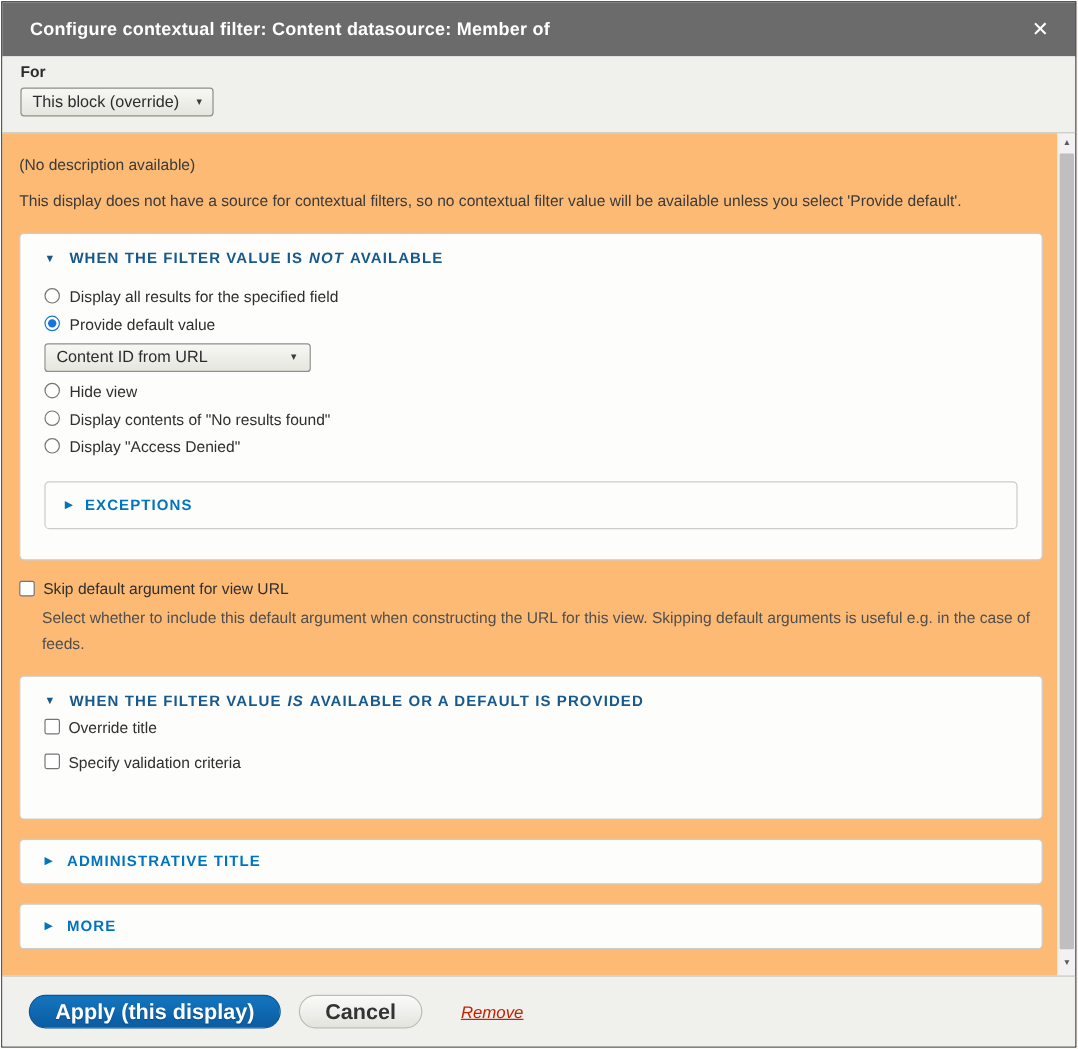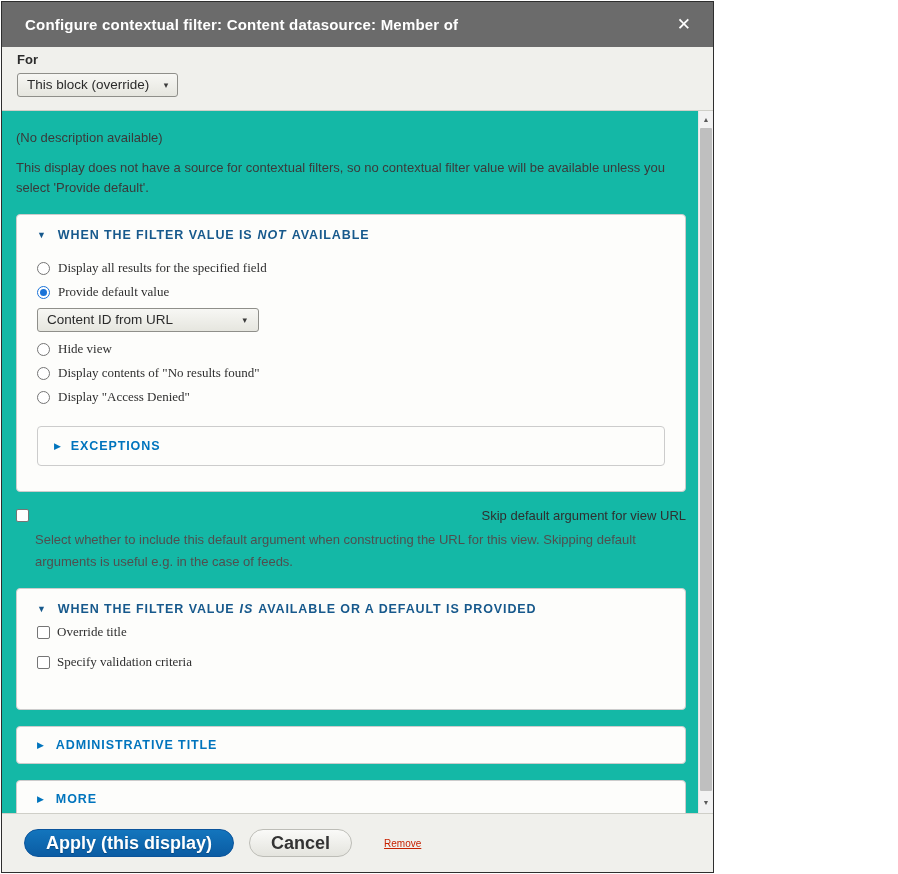--- a/index.html
+++ b/index.html
@@ -4,21 +4,21 @@
 <style>
   * { box-sizing: border-box; margin: 0; padding: 0; }
   html, body { background: #ffffff; }
   body {
     width: 898px; height: 874px;
     font-family: "Liberation Sans", "DejaVu Sans", sans-serif;
     font-size: 13px; color: #333;
     overflow: hidden;
   }
   .dialog {
-    width: 713px; height: 872px; margin: 1px;
+    width: 896px; height: 872px; margin: 1px;
     border: 1px solid #2e2e2e;
     display: flex; flex-direction: column;
     background: #fff;
   }
   
   .titlebar {
     height: 45px; flex: 0 0 45px;
     background: #6b6b6b;
     display: flex; align-items: center;
     padding: 0 18px 0 23px;
@@ -53,21 +53,21 @@
     font-size: 13.5px; color: #2b2b2b;
     cursor: pointer; white-space: nowrap;
   }
   .ui-select .sel-arrow {
     position: absolute; right: 9px; top: 50%;
     transform: translateY(-52%);
     font-size: 9px; color: #3b3b3b;
   }
   
   .content-wrap {
-    position: relative; flex: 1 1 auto; background: #14b8a6; overflow: hidden;
+    position: relative; flex: 1 1 auto; background: #fdba74; overflow: hidden;
   }
   .content {
     position: absolute; left: 0; top: 0; right: 15px; bottom: 0;
     padding: 17px 12px 0 14px;
     overflow: hidden;
   }
   .content p.note { margin-bottom: 10px; line-height: 1.55; color: #3a3a3a; }
   .content p.note2 { margin-bottom: 16px; line-height: 1.55; color: #3a3a3a; }
 
   
@@ -101,21 +101,21 @@
   .legend .tri { font-size: 9px; margin-right: 11px; position: relative; top: -0.5px; }
   .legend.expanded { color: #17598c; }
   .legend.expanded .tri { color: #17598c; }
   .legend.collapsed-l { color: #0074bd; }
   .legend.collapsed-l .tri { color: #0074bd; }
   .legend .em { font-style: italic; margin: 0 5px; }
 
   .fieldset .body { margin-top: 18px; }
 
   
-  .opt-row { display: flex; align-items: center; margin-bottom: 8px; font-family: Liberation Serif, serif; }
+  .opt-row { display: flex; margin-bottom: 8px; }
   .radio {
     width: 13px; height: 13px; border-radius: 50%;
     border: 1px solid #757575; background: #fff;
     margin-right: 8px; flex: 0 0 13px; position: relative;
     cursor: pointer;
   }
   .radio.checked { border-color: #1a73d8; }
   .radio.checked::after {
     content: ""; position: absolute; left: 2px; top: 2px;
     width: 7px; height: 7px; border-radius: 50%;
@@ -132,21 +132,21 @@
   .type-select { width: 222px; margin-bottom: 9px; }
   .type-select .sel-arrow { right: 11px; }
 
   .nested-fieldset {
     border: 1px solid #cccccc; border-radius: 4px; background: #fdfdfb;
     margin-top: 21px; padding: 12px 16px;
   }
   .nested-fieldset .legend .tri { margin-right: 9px; }
 
   
-  .skip-row { display: flex; align-items: center; margin: 2px 0 6px 0; justify-content: space-between; }
+  .skip-row { display: flex; align-items: center; margin: 2px 0 6px 0; }
   .skip-desc {
     color: #4f4f4f; margin: 0 0 16px 19px; line-height: 1.65;
     max-width: 830px;
   }
   .avail-body { margin-top: 8px; }
   .avail-body .opt-row { margin-bottom: 14px; }
 
   
   .footer {
     flex: 0 0 59px;
@@ -168,21 +168,21 @@
     text-shadow: 0 1px 1px rgba(0,0,0,0.25);
   }
   .btn-cancel {
     color: #333;
     background: linear-gradient(#fafaf8, #e4e4de);
     border: 1px solid #bdbdb7;
     margin-left: 15px;
   }
   .remove-link {
     color: #c72100; text-decoration: underline;
-    margin-left: 32px; cursor: pointer; font-size: 10px;
+    margin-left: 32px; cursor: pointer; font-size: 14px; font-style: italic;
   }
 </style>
 </head>
 <body>
 
 <div class="dialog">
 
   <div class="titlebar">
     <span class="title">Configure contextual filter: Content datasource: Member of</span>
     <span class="close-btn">✕</span>

